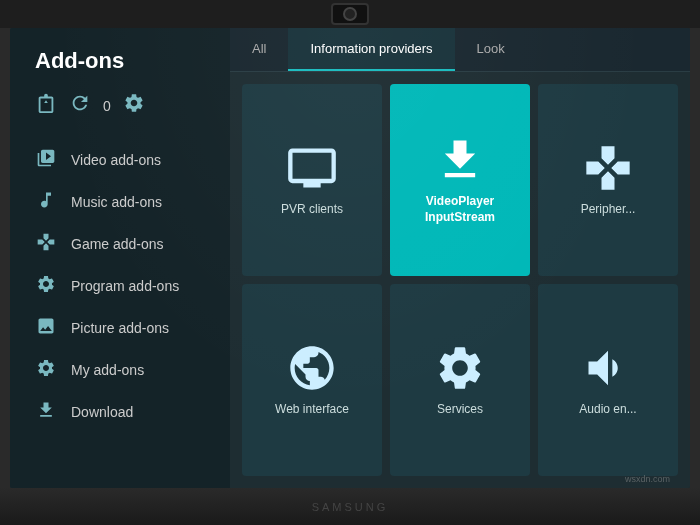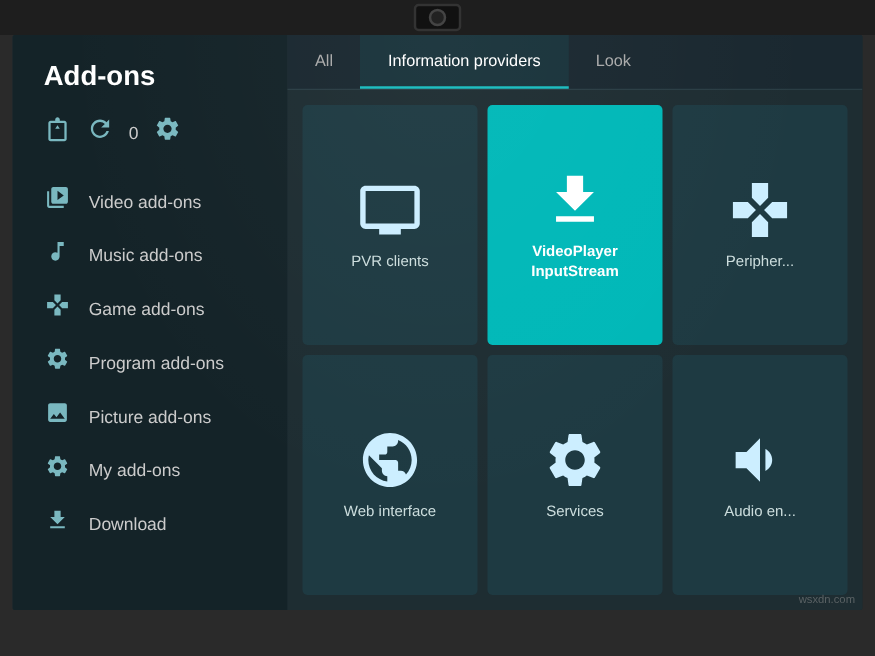--- a/index.html
+++ b/index.html
@@ -252,21 +252,21 @@
     }
 
     .grid-tile.highlighted .tile-svg {
       fill: #ffffff;
     }
 
     
     .watermark {
       position: absolute;
       bottom: 4px;
-      right: 6px;
+      right: 20px;
       color: rgba(150,150,150,0.5);
       font-size: 9px;
       z-index: 20;
     }
   </style>
 </head>
 <body>
 
 <div class="monitor-frame">
 
@@ -423,14 +423,17 @@
           <span class="tile-label">Audio en...</span>
         </div>
 
       </div>
     </div>
 
     <div class="watermark">wsxdn.com</div>
 
   </div>
 
+  <div class="monitor-stand">
+    <span class="monitor-brand">SAMSUNG</span>
+  </div>
 
 </div>
 
 </body></html>

